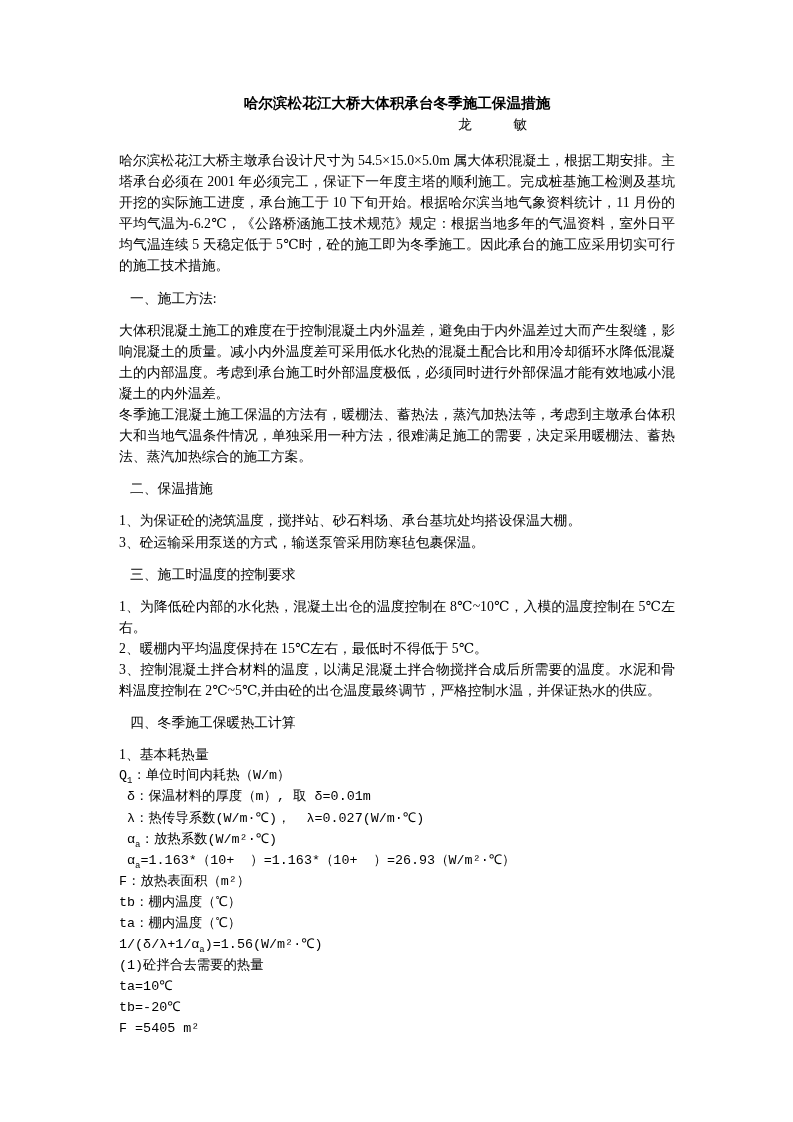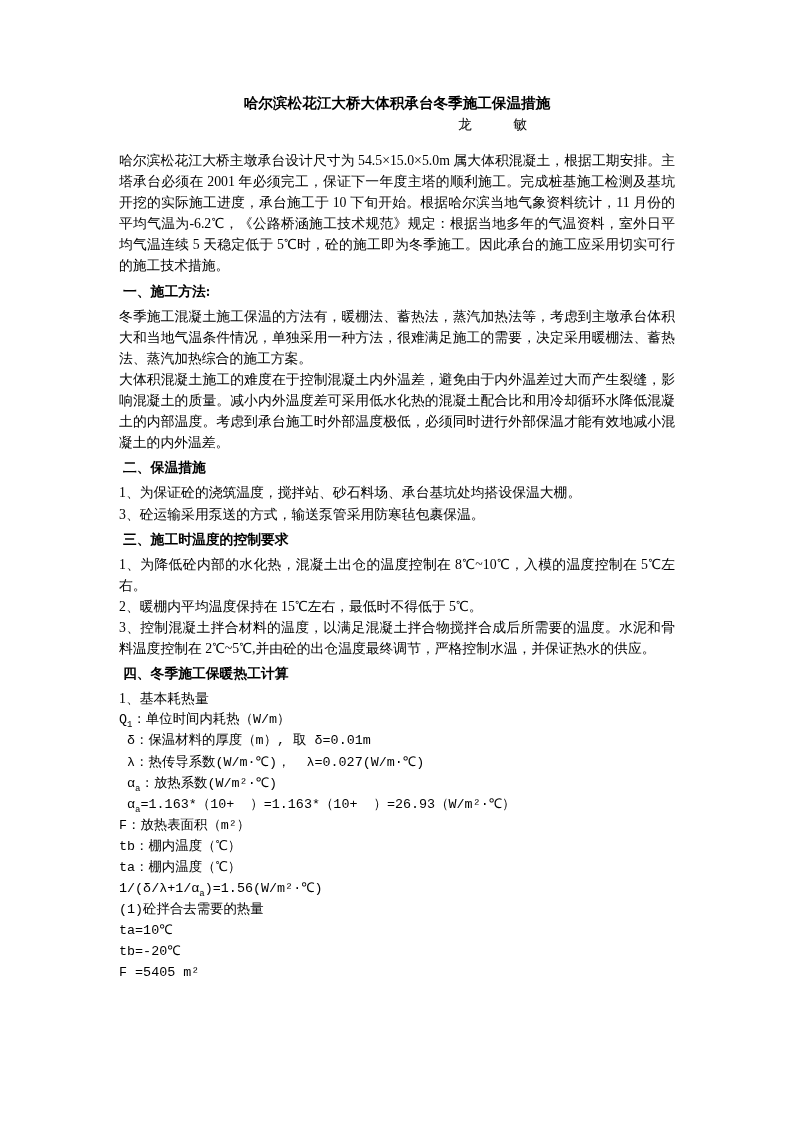--- a/index.html
+++ b/index.html
@@ -24,26 +24,25 @@
   }
   .author {
     line-height: 22px;
     margin: 0 0 14px 339px;
   }
   .para {
     margin: 0;
     line-height: 21.1px;
     text-align: justify;
     text-justify: inter-ideograph;
-    font-family: Liberation Serif, serif;
   }
   .heading {
-    margin: 4px;
+    margin: 11px;
     font-size: inherit;
-    font-weight: 700;
+    font-weight: 400;
     line-height: 21.1px;
   }
   .formula {
     margin: 0;
     line-height: 21.1px;
     font-family: "Liberation Mono", "DejaVu Sans Mono", monospace;
     font-size: 13.4px;
     white-space: pre-wrap;
   }
   .formula sub { font-size: 9px; line-height: 0; }
@@ -52,22 +51,22 @@
 <body>
 
 <div class="page">
 
   <h1 class="title">哈尔滨松花江大桥大体积承台冬季施工保温措施</h1>
   <div class="author">龙　　　敏</div>
 
   <p class="para">哈尔滨松花江大桥主墩承台设计尺寸为 54.5×15.0×5.0m 属大体积混凝土，根据工期安排。主塔承台必须在 2001 年必须完工，保证下一年度主塔的顺利施工。完成桩基施工检测及基坑开挖的实际施工进度，承台施工于 10 下旬开始。根据哈尔滨当地气象资料统计，11 月份的平均气温为-6.2℃，《公路桥涵施工技术规范》规定：根据当地多年的气温资料，室外日平均气温连续 5 天稳定低于 5℃时，砼的施工即为冬季施工。因此承台的施工应采用切实可行的施工技术措施。</p>
 
   <h2 class="heading">一、施工方法:</h2>
+  <p class="para">大体积混凝土施工的难度在于控制混凝土内外温差，避免由于内外温差过大而产生裂缝，影响混凝土的质量。减小内外温度差可采用低水化热的混凝土配合比和用冷却循环水降低混凝土的内部温度。考虑到承台施工时外部温度极低，必须同时进行外部保温才能有效地减小混凝土的内外温差。</p>
   <p class="para">冬季施工混凝土施工保温的方法有，暖棚法、蓄热法，蒸汽加热法等，考虑到主墩承台体积大和当地气温条件情况，单独采用一种方法，很难满足施工的需要，决定采用暖棚法、蓄热法、蒸汽加热综合的施工方案。</p>
-  <p class="para">大体积混凝土施工的难度在于控制混凝土内外温差，避免由于内外温差过大而产生裂缝，影响混凝土的质量。减小内外温度差可采用低水化热的混凝土配合比和用冷却循环水降低混凝土的内部温度。考虑到承台施工时外部温度极低，必须同时进行外部保温才能有效地减小混凝土的内外温差。</p>
 
   <h2 class="heading">二、保温措施</h2>
   <p class="para">1、为保证砼的浇筑温度，搅拌站、砂石料场、承台基坑处均搭设保温大棚。</p>
   <p class="para">3、砼运输采用泵送的方式，输送泵管采用防寒毡包裹保温。</p>
 
   <h2 class="heading">三、施工时温度的控制要求</h2>
   <p class="para">1、为降低砼内部的水化热，混凝土出仓的温度控制在 8℃~10℃，入模的温度控制在 5℃左右。</p>
   <p class="para">2、暖棚内平均温度保持在 15℃左右，最低时不得低于 5℃。</p>
   <p class="para">3、控制混凝土拌合材料的温度，以满足混凝土拌合物搅拌合成后所需要的温度。水泥和骨料温度控制在 2℃~5℃,并由砼的出仓温度最终调节，严格控制水温，并保证热水的供应。</p>
 

